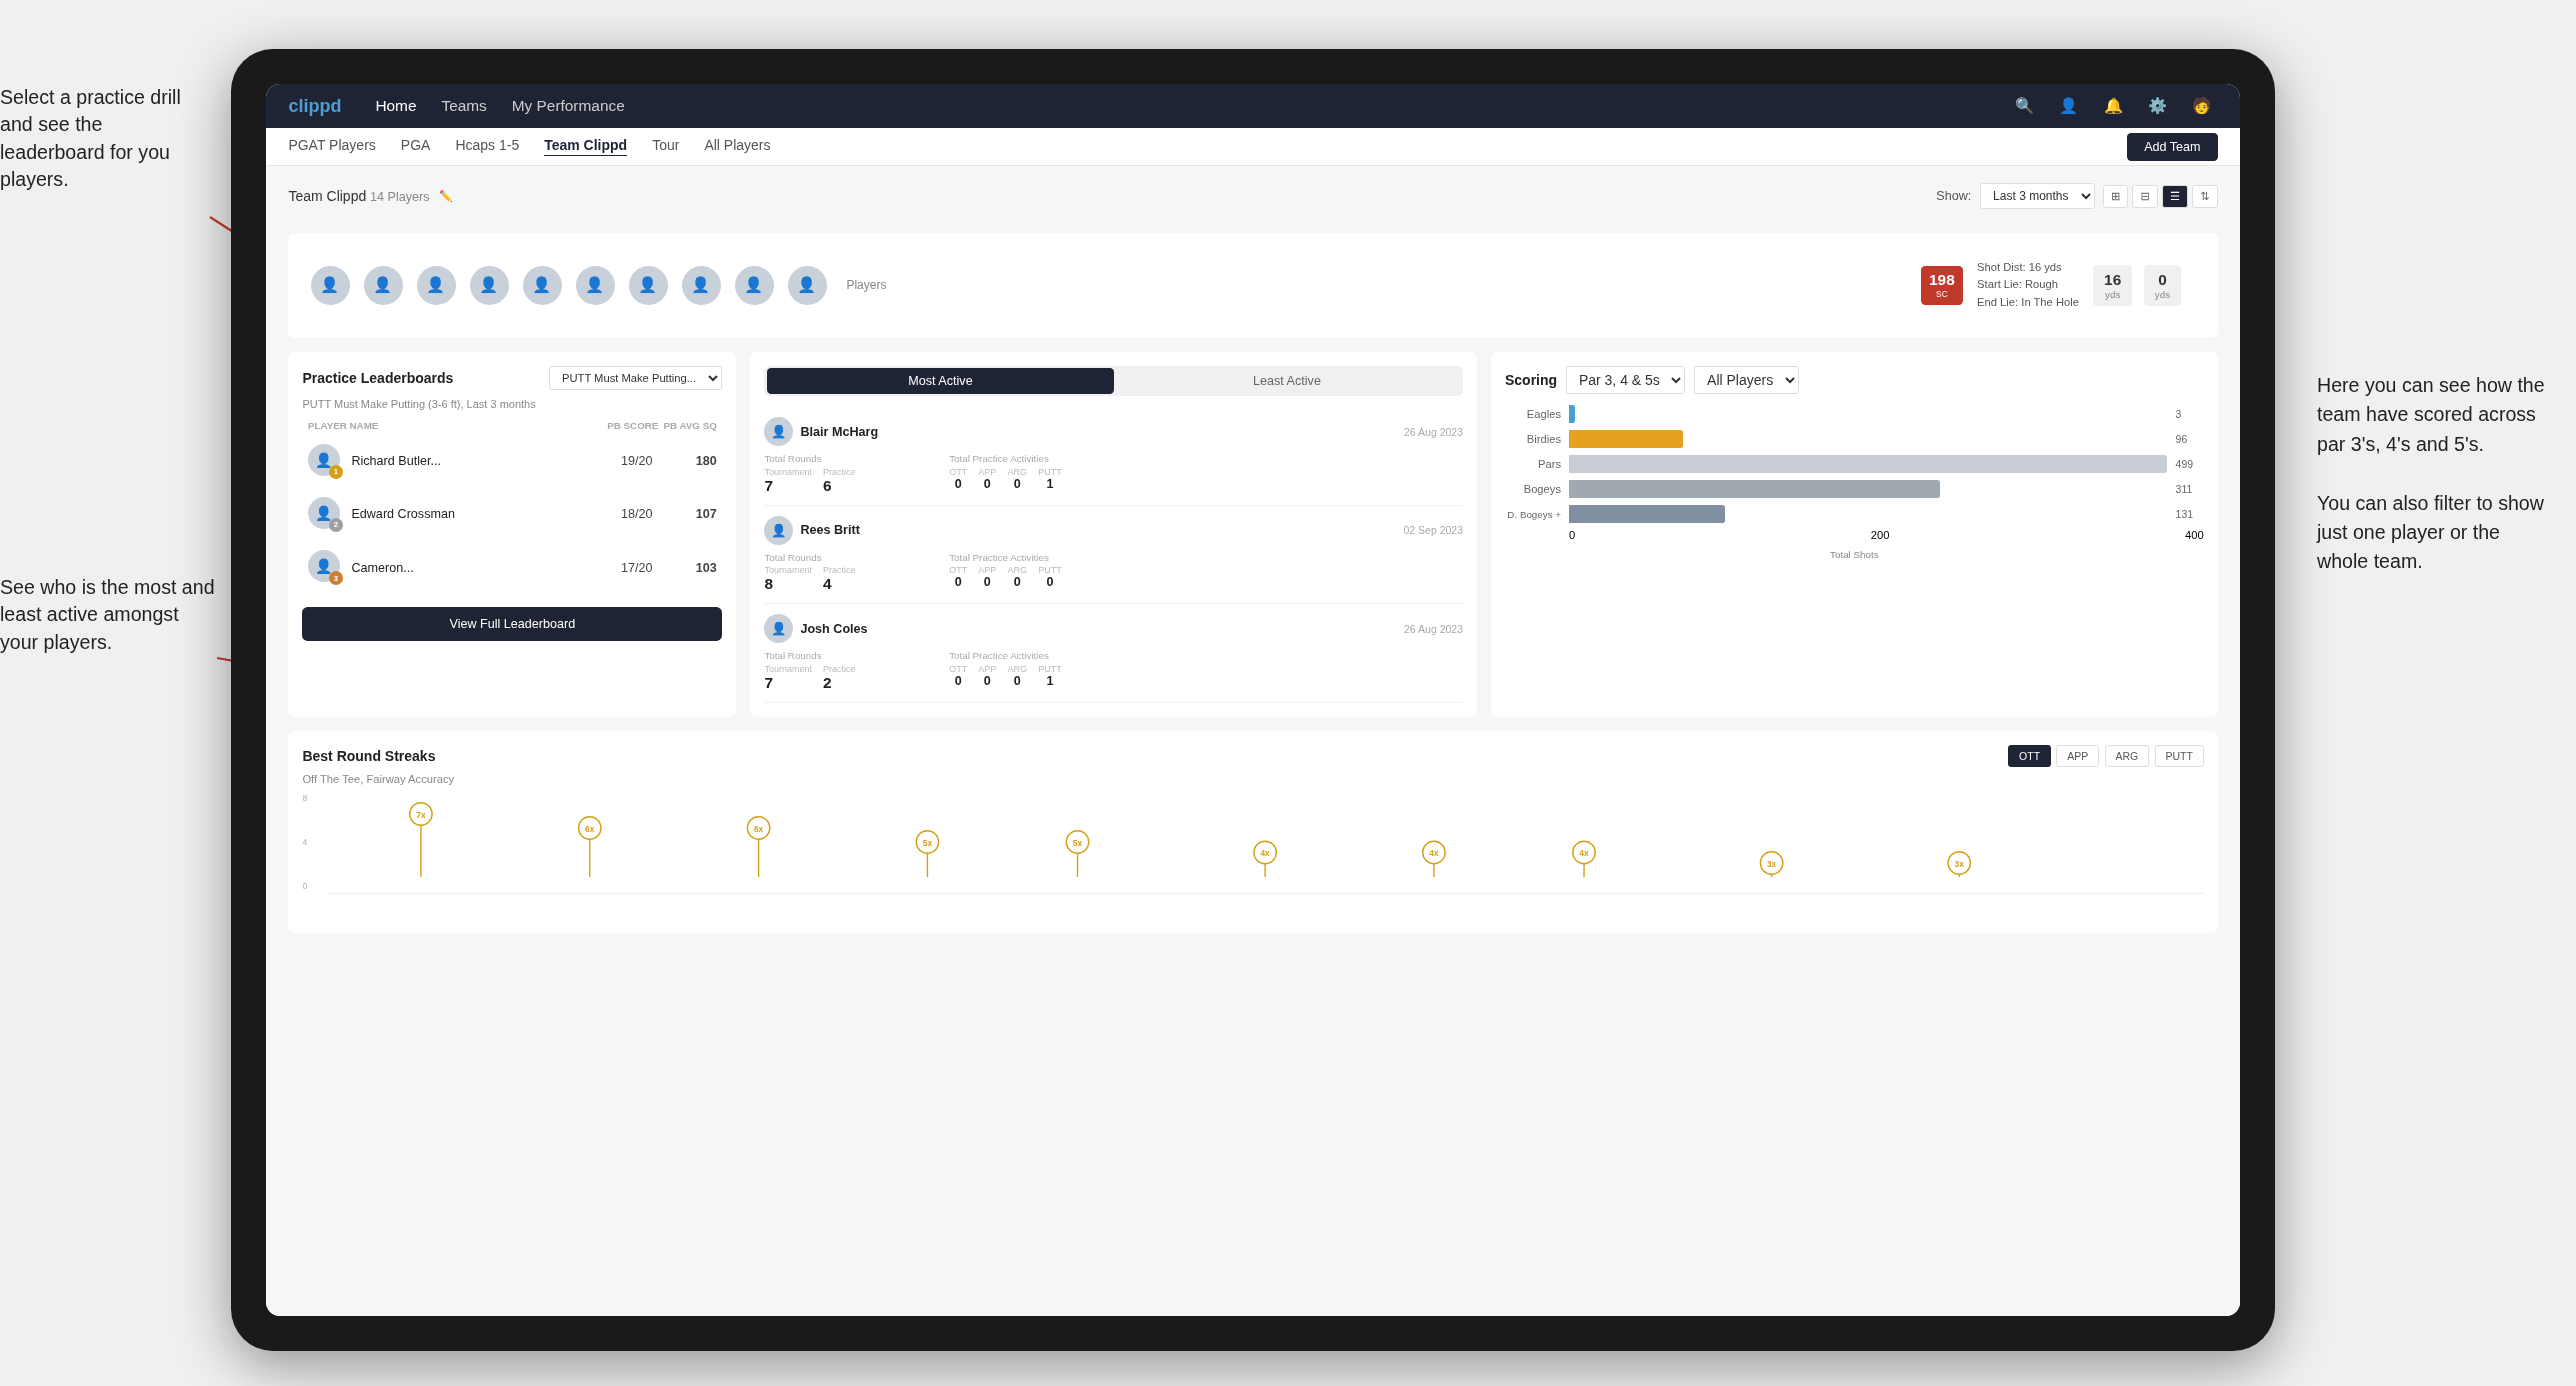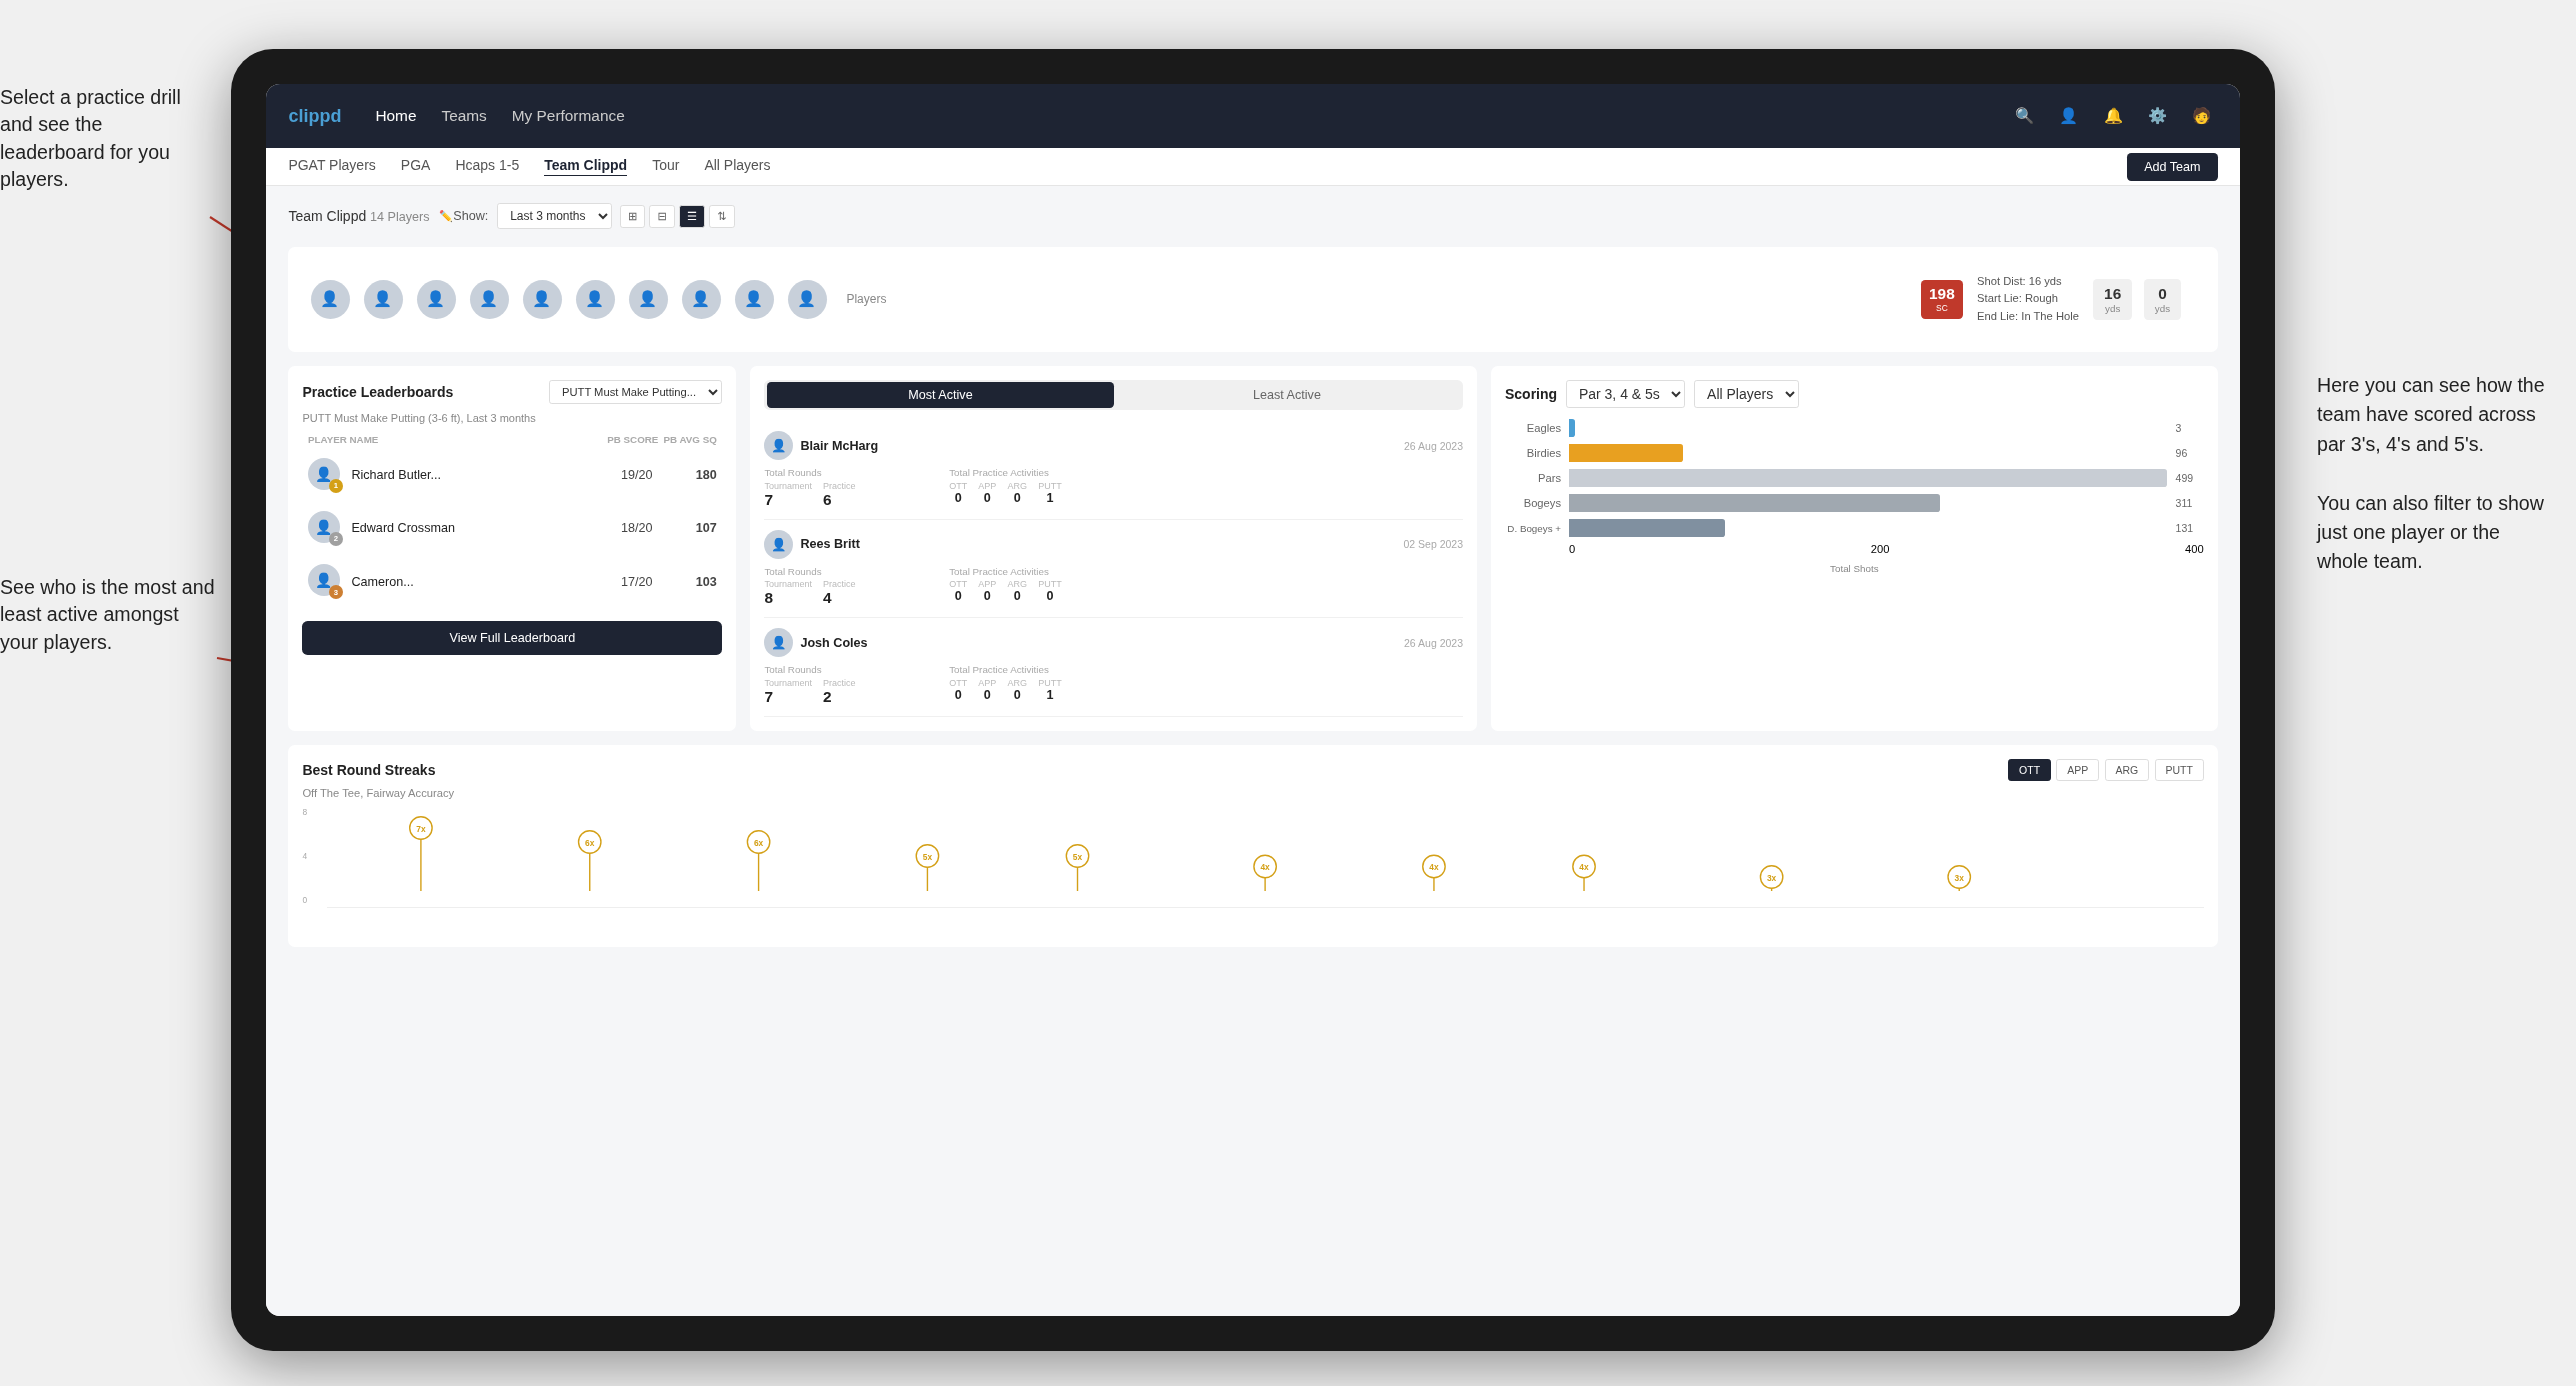--- a/index.html
+++ b/index.html
@@ -64,21 +64,21 @@
       background: #fff;
       border-radius: 14px;
       overflow: hidden;
       display: flex;
       flex-direction: column;
     }
 
     
     .nav-bar {
       background: #1e2433;
-      height: 64px;
+      height: 44px;
       display: flex;
       align-items: center;
       padding: 0 22.4px;
       flex-shrink: 0;
     }
     .nav-logo {
       color: #4a9fd4;
       font-size: 18px;
       font-weight: 700;
       margin-right: 34px;
@@ -148,21 +148,22 @@
       background: #f5f6f8;
       flex: 1;
       overflow-y: auto;
       padding: 17px 22.4px;
     }
 
     
     .team-header {
       display: flex;
       align-items: center;
-      margin-bottom: 18px;
+      justify-content: space-between;
+      margin-bottom: 24px;
     }
     .team-title {
       font-size: 14px;
       color: #333;
       font-weight: 500;
     }
     .team-title span { color: #888; font-size: 12.6px; }
     .show-filter {
       display: flex;
       align-items: center;

